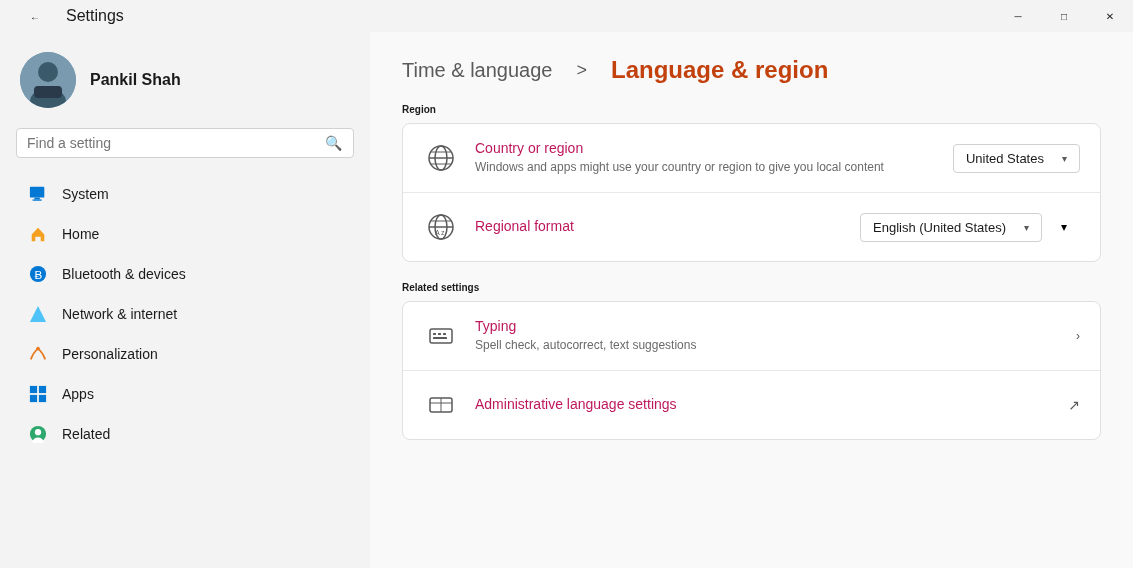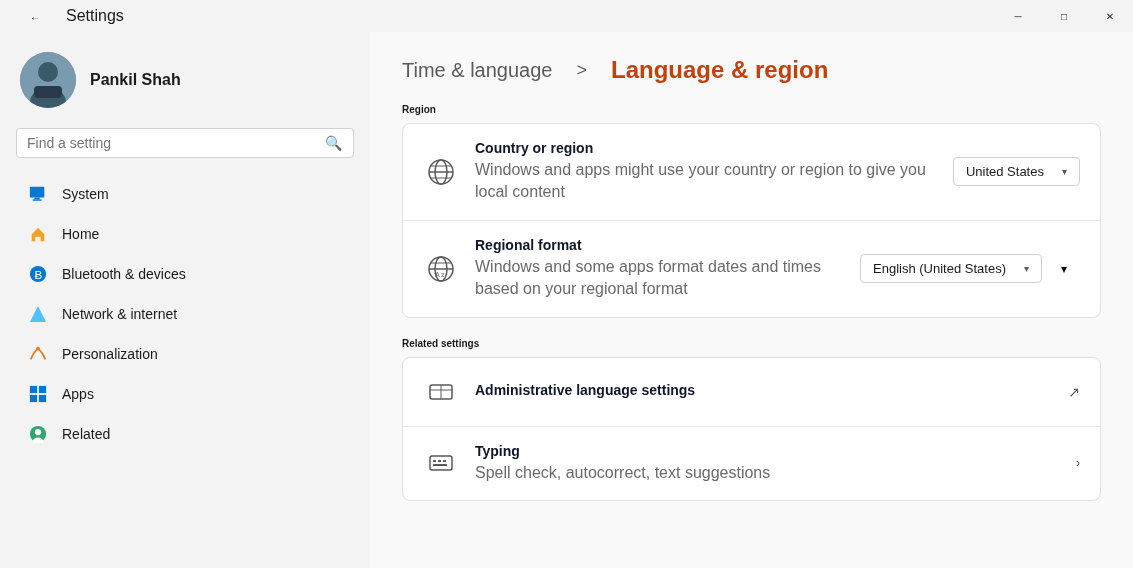--- a/index.html
+++ b/index.html
@@ -188,26 +188,26 @@
       height: 36px;
       display: flex;
       align-items: center;
       justify-content: center;
       color: #5a5a5a;
       flex-shrink: 0;
     }
     .card-text { flex: 1; }
     .card-title {
       font-size: 14px;
-      font-weight: 700;
-      color: #0f172a;
+      font-weight: 400;
+      color: #be185d;
       margin-bottom: 3px;
     }
     .card-desc {
-      font-size: 16px;
+      font-size: 12px;
       color: #6a6a6a;
       line-height: 1.4;
     }
     .card-control {
       display: flex;
       align-items: center;
       gap: 6px;
     }
     .dropdown-btn {
       display: flex;
@@ -397,67 +397,66 @@
             <circle cx="14" cy="14" r="12" stroke="#5a5a5a" stroke-width="1.5" fill="none"></circle>
             <ellipse cx="14" cy="14" rx="6" ry="12" stroke="#5a5a5a" stroke-width="1.5" fill="none"></ellipse>
             <line x1="2" y1="14" x2="26" y2="14" stroke="#5a5a5a" stroke-width="1.5"></line>
             <line x1="4" y1="8" x2="24" y2="8" stroke="#5a5a5a" stroke-width="1"></line>
             <text x="8" y="22" font-size="7" fill="#5a5a5a" font-family="sans-serif">A</text>
             <text x="14" y="22" font-size="7" fill="#5a5a5a" font-family="sans-serif">z</text>
           </svg>
         </div>
         <div class="card-text">
           <div class="card-title">Regional format</div>
-          <div class="card-desc">Windows and some apps format dates and times based on your regional format</div>
         </div>
         <div class="card-control">
           <button class="dropdown-btn">
             <span>English (United States)</span>
             <span class="chevron">▾</span>
           </button>
           <button class="expand-btn">
             <span>▾</span>
           </button>
         </div>
       </div>
     </div>
 
     <div class="related-section">
       <div class="section-title">Related settings</div>
 
       <div class="card">
-
-        <div class="card-row" style="cursor:pointer;">
-          <div class="card-icon">
-            <svg width="28" height="28" viewBox="0 0 28 28" fill="none">
-              <rect x="3" y="7" width="22" height="14" rx="2" stroke="#5a5a5a" stroke-width="1.5" fill="none"></rect>
-              <line x1="3" y1="12" x2="25" y2="12" stroke="#5a5a5a" stroke-width="1"></line>
-              <line x1="14" y1="7" x2="14" y2="21" stroke="#5a5a5a" stroke-width="1"></line>
-            </svg>
-          </div>
-          <div class="card-text">
-            <div class="card-title">Administrative language settings</div>
-          </div>
-          <span class="nav-chevron" style="font-size:14px;">↗</span>
-        </div>
 
         <div class="card-row" style="cursor:pointer;">
           <div class="card-icon">
             <svg width="28" height="28" viewBox="0 0 28 28" fill="none">
               <rect x="3" y="7" width="22" height="14" rx="2" stroke="#5a5a5a" stroke-width="1.5" fill="none"></rect>
               <rect x="6" y="11" width="3" height="2" rx="0.5" fill="#5a5a5a"></rect>
               <rect x="11" y="11" width="3" height="2" rx="0.5" fill="#5a5a5a"></rect>
               <rect x="16" y="11" width="3" height="2" rx="0.5" fill="#5a5a5a"></rect>
               <rect x="6" y="15" width="14" height="2" rx="0.5" fill="#5a5a5a"></rect>
             </svg>
           </div>
           <div class="card-text">
             <div class="card-title">Typing</div>
             <div class="card-desc">Spell check, autocorrect, text suggestions</div>
           </div>
           <span class="nav-chevron">›</span>
         </div>
 
+        <div class="card-row" style="cursor:pointer;">
+          <div class="card-icon">
+            <svg width="28" height="28" viewBox="0 0 28 28" fill="none">
+              <rect x="3" y="7" width="22" height="14" rx="2" stroke="#5a5a5a" stroke-width="1.5" fill="none"></rect>
+              <line x1="3" y1="12" x2="25" y2="12" stroke="#5a5a5a" stroke-width="1"></line>
+              <line x1="14" y1="7" x2="14" y2="21" stroke="#5a5a5a" stroke-width="1"></line>
+            </svg>
+          </div>
+          <div class="card-text">
+            <div class="card-title">Administrative language settings</div>
+          </div>
+          <span class="nav-chevron" style="font-size:14px;">↗</span>
+        </div>
+
       </div>
     </div>
 
   </div>
 </div>
 
 </body></html>

